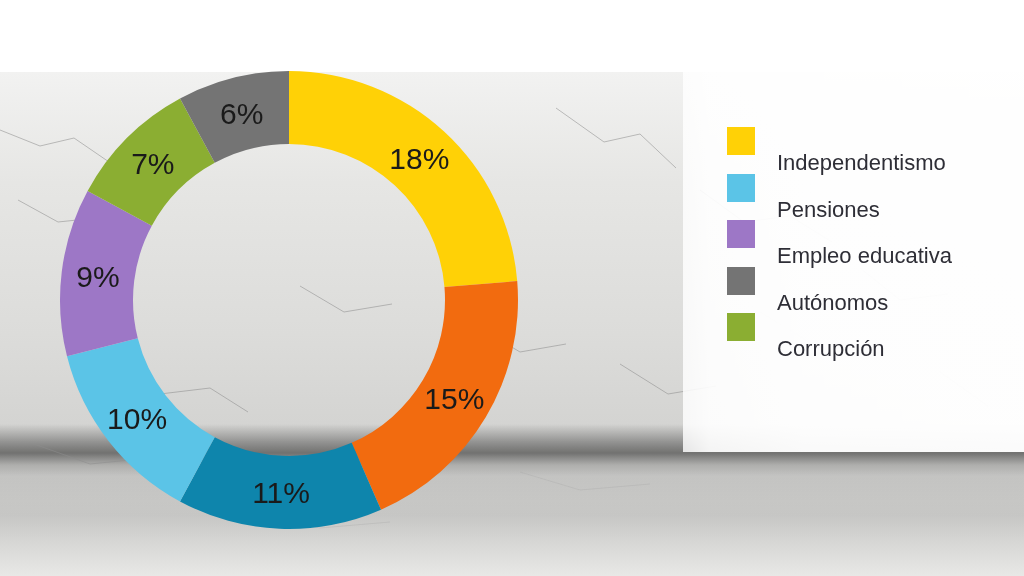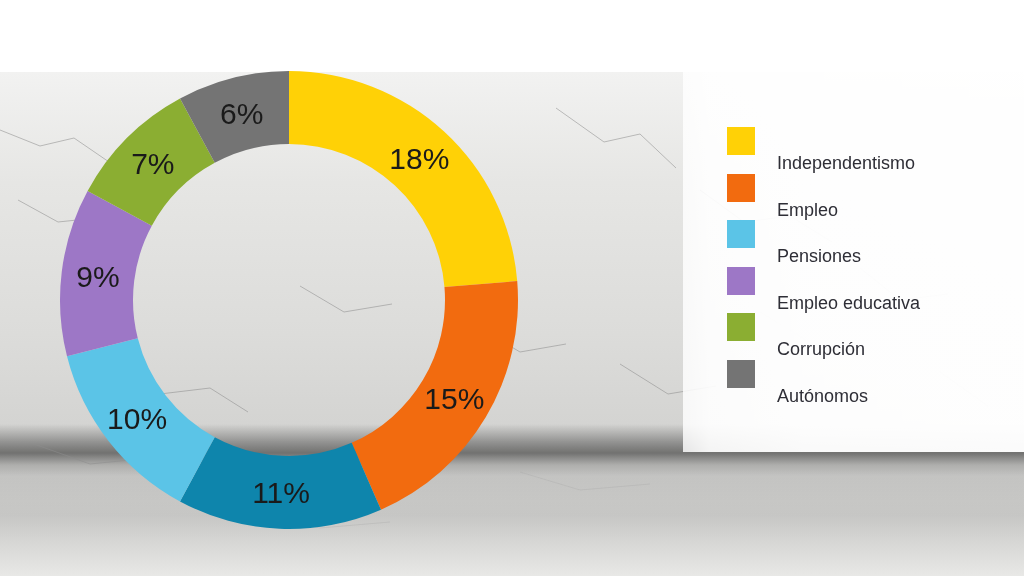--- a/index.html
+++ b/index.html
@@ -120,21 +120,21 @@
     align-items: center;
     height: 46.5px;
   }
   .legend-swatch {
     width: 28px;
     height: 28px;
     flex: 0 0 28px;
   }
   .legend-label {
     margin-left: 22px;
-    font-size: 18px;
+    font-size: 22px;
     color: #2e2e36;
     white-space: nowrap;
     line-height: 1;
     margin-top: 44px;
   }
 </style>
 </head>
 <body>
 
 <div id="stage">
@@ -188,34 +188,30 @@
         </g>
     </svg>
   </div>
 
   <div class="legend" id="legend-root">
       <div class="legend-row">
         <span class="legend-swatch" style="background: rgb(255, 209, 6);"></span>
         <span class="legend-label">Independentismo</span>
       </div>
       <div class="legend-row">
-        <span class="legend-swatch" style="background: rgb(242, 107, 15);"></span>
-        <span class="legend-label">Empleo</span>
-      </div>
-      <div class="legend-row">
         <span class="legend-swatch" style="background: rgb(91, 196, 231);"></span>
         <span class="legend-label">Pensiones</span>
       </div>
       <div class="legend-row">
         <span class="legend-swatch" style="background: rgb(157, 119, 198);"></span>
         <span class="legend-label">Empleo educativa</span>
       </div>
       <div class="legend-row">
+        <span class="legend-swatch" style="background: rgb(116, 116, 116);"></span>
+        <span class="legend-label">Autónomos</span>
+      </div>
+      <div class="legend-row">
         <span class="legend-swatch" style="background: rgb(139, 174, 50);"></span>
         <span class="legend-label">Corrupción</span>
       </div>
-      <div class="legend-row">
-        <span class="legend-swatch" style="background: rgb(116, 116, 116);"></span>
-        <span class="legend-label">Autónomos</span>
-      </div>
     </div>
 
 </div>
 
 </body></html>

